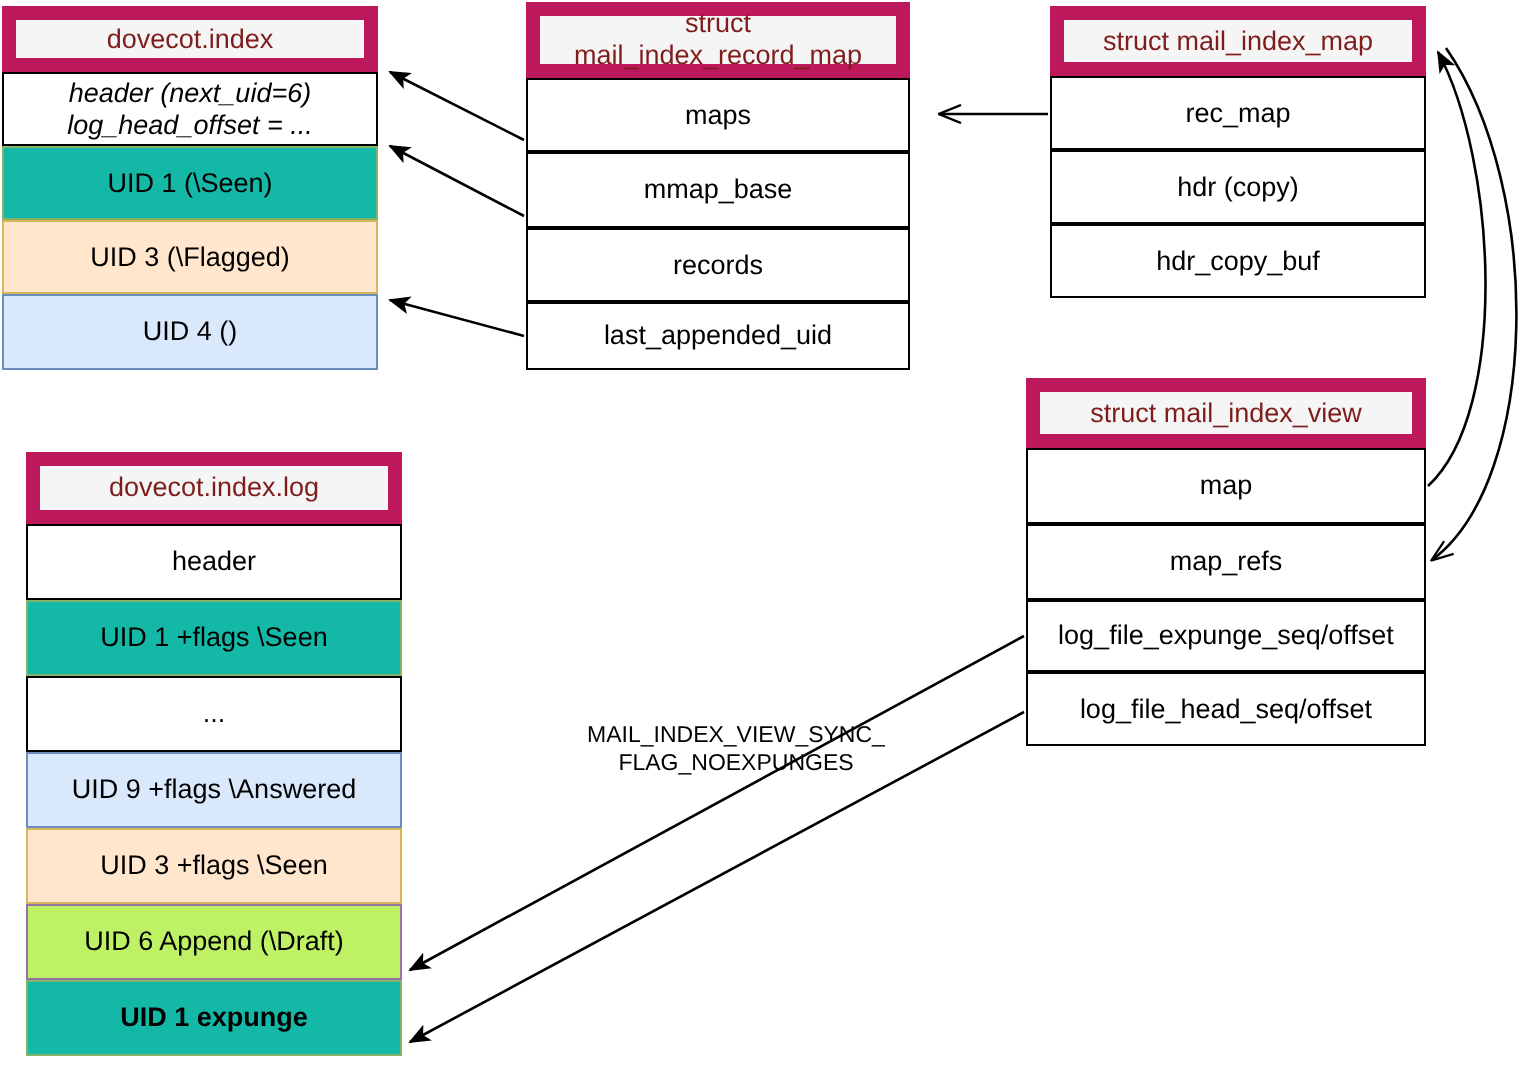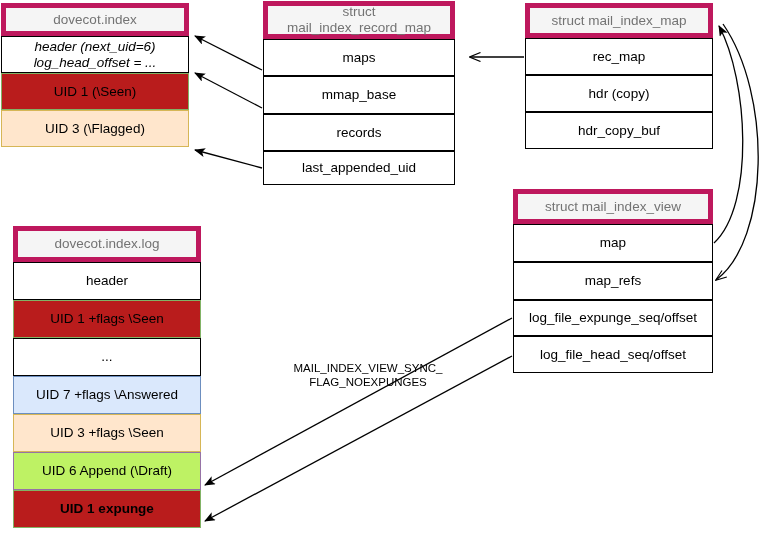--- a/index.html
+++ b/index.html
@@ -30,24 +30,24 @@
     text-align: center;
     font-size: 13.5px;
     color: #000000;
     line-height: 1.18;
     border: 1px solid #000000;
     background: #ffffff;
     white-space: pre-line;
   }
   .cell.title {
     background: #f5f5f5;
-    border: 5px solid #be185d;
-    color: #737373;
+    border: 7px solid #be185d;
+    color: #7f1d1d;
   }
-  .cell.green  { background: #b91c1c; border-color: #82b366; }
+  .cell.green  { background: #14b8a6; border-color: #82b366; }
   .cell.yellow { background: #ffe6cc; border-color: #d6b656; }
   .cell.blue   { background: #dae8fc; border-color: #6c8ebf; }
   .cell.purple { background: #bef264; border-color: #9673a6; }
   .cell.plain  { background: #ffffff; border-color: #000000; }
 
   .edge-label {
     position: absolute;
     font-size: 11.5px;
     color: #000000;
     text-align: center;
@@ -67,20 +67,21 @@
 <body>
 
 <div id="canvas">
 
   <div class="box" style="left:1px; top:3px; width:188px; height:182px; border:none;">
     <div class="cell title" style="left:0; top:0; width:188px; height:33px;">dovecot.index</div>
     <div class="cell plain" style="left:0; top:33px; width:188px; height:37px;font-style:italic;">header (next_uid=6)
 log_head_offset = ...</div>
     <div class="cell green" style="left:0; top:70px; width:188px; height:37px;">UID 1 (\Seen)</div>
     <div class="cell yellow" style="left:0; top:107px; width:188px; height:37px;">UID 3 (\Flagged)</div>
+    <div class="cell blue" style="left:0; top:144px; width:188px; height:38px;">UID 4 ()</div>
   </div>
 
   <div class="box" style="left:263px; top:1px; width:192px; height:184px; border:none;">
     <div class="cell title" style="left:0; top:0; width:192px; height:38px;">struct
 mail_index_record_map</div>
     <div class="cell plain" style="left:0; top:38px; width:192px; height:37px;">maps</div>
     <div class="cell plain" style="left:0; top:75px; width:192px; height:38px;">mmap_base</div>
     <div class="cell plain" style="left:0; top:113px; width:192px; height:37px;">records</div>
     <div class="cell plain" style="left:0; top:150px; width:192px; height:34px;">last_appended_uid</div>
   </div>
@@ -98,21 +99,21 @@
     <div class="cell plain" style="left:0; top:73px; width:200px; height:38px;">map_refs</div>
     <div class="cell plain" style="left:0; top:111px; width:200px; height:36px;">log_file_expunge_seq/offset</div>
     <div class="cell plain" style="left:0; top:147px; width:200px; height:37px;">log_file_head_seq/offset</div>
   </div>
 
   <div class="box" style="left:13px; top:226px; width:188px; height:302px; border:none;padding-left:40px;">
     <div class="cell title" style="left:0; top:0; width:188px; height:36px;">dovecot.index.log</div>
     <div class="cell plain" style="left:0; top:36px; width:188px; height:38px;">header</div>
     <div class="cell green" style="left:0; top:74px; width:188px; height:38px;">UID 1 +flags \Seen</div>
     <div class="cell plain" style="left:0; top:112px; width:188px; height:38px;">...</div>
-    <div class="cell blue" style="left:0; top:150px; width:188px; height:38px;">UID 7 +flags \Answered</div>
+    <div class="cell blue" style="left:0; top:150px; width:188px; height:38px;">UID 9 +flags \Answered</div>
     <div class="cell yellow" style="left:0; top:188px; width:188px; height:38px;">UID 3 +flags \Seen</div>
     <div class="cell purple" style="left:0; top:226px; width:188px; height:38px;">UID 6 Append (\Draft)</div>
     <div class="cell green" style="left:0; top:264px; width:188px; height:38px;font-weight:bold;">UID 1 expunge</div>
   </div>
 
   <div class="edge-label" style="left:278px; top:361px; width:180px;">MAIL_INDEX_VIEW_SYNC_
 FLAG_NOEXPUNGES</div>
 
   <svg class="arrows" viewBox="0 0 770 537" xmlns="http://www.w3.org/2000/svg">
     <defs>

